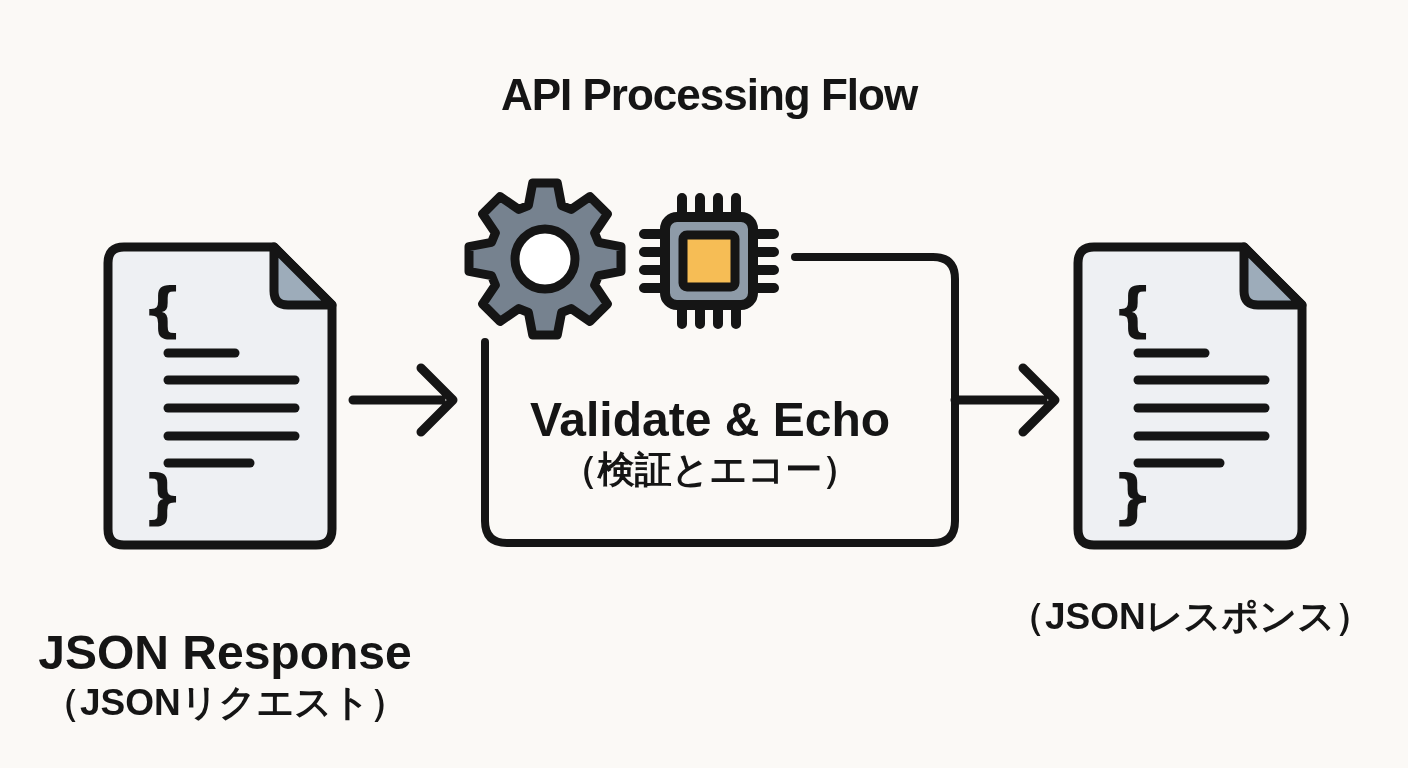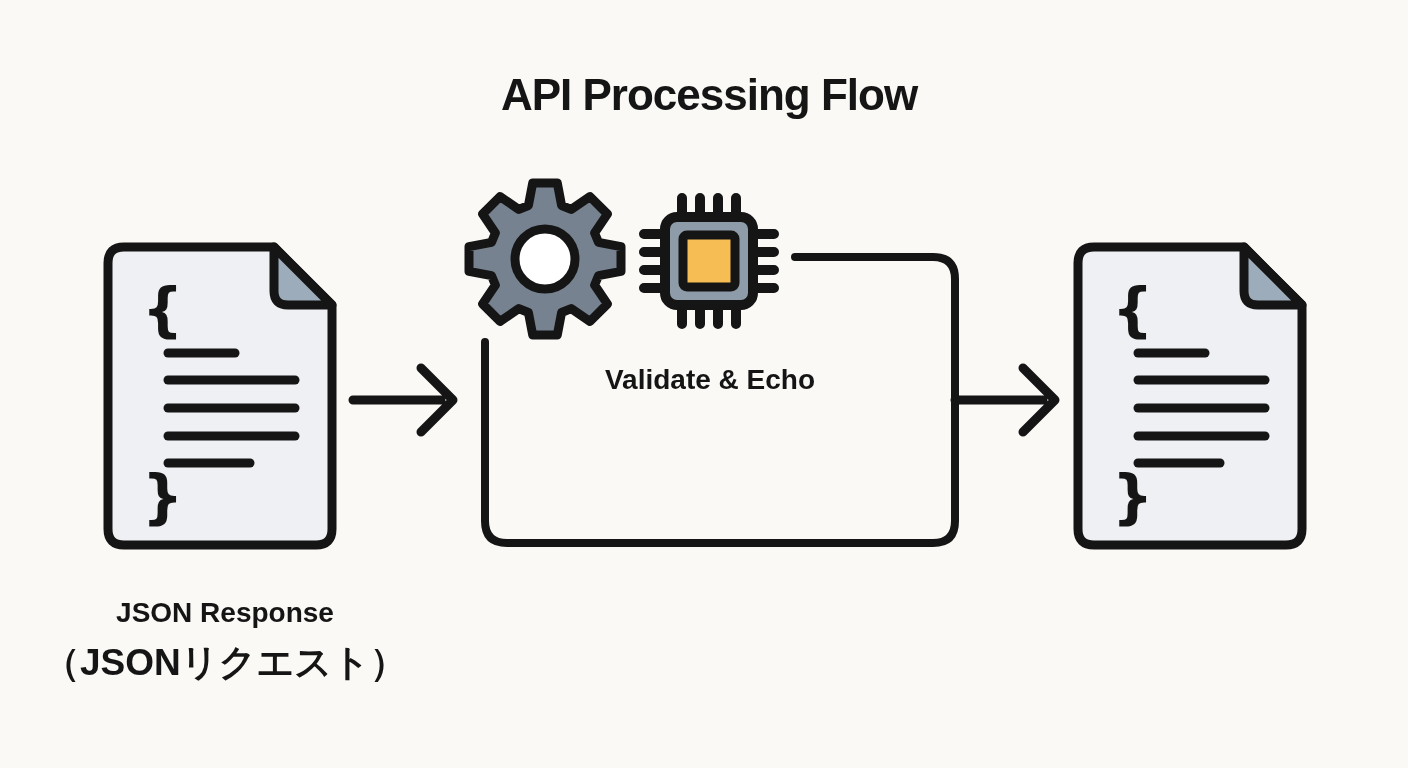--- a/index.html
+++ b/index.html
@@ -10,21 +10,21 @@
   .stage{
     position:relative; width:1408px; height:768px; background:var(--bg);
     overflow:hidden; font-family:"Liberation Sans", sans-serif; color:var(--ink);
   }
   .title{
     position:absolute; top:70px; left:5px; width:1408px; text-align:center;
     font-size:44px; font-weight:700; letter-spacing:-1px; color:var(--ink);
   }
   svg.canvas{position:absolute; left:0; top:0;}
   .node-label{position:absolute; text-align:center; font-weight:700; color:var(--ink);}
-  .node-label .en{font-size:28px; line-height:46px;}
+  .node-label .en{font-size:48px; line-height:46px;margin-top:40px;}
   .node-label .ja{font-size:37px; line-height:53px;}
   #label-request{left:10px;  width:430px; top:590px;}
   #label-process{left:495px; width:430px; top:357px;}
   #label-response{left:975px;width:430px; top:590px;}
 
   
   .doc-page{fill:var(--doc-fill); stroke:var(--ink); stroke-width:9; stroke-linejoin:round;}
   .doc-fold{fill:var(--fold-gray); stroke:var(--ink); stroke-width:9; stroke-linejoin:round;}
   .doc-line{stroke:var(--ink); stroke-width:9; stroke-linecap:round;}
   .doc-brace{font:700 58px "DejaVu Sans", sans-serif; fill:var(--ink);}
@@ -88,18 +88,20 @@
     <use href="#doc-icon" x="970" y="0"></use>
   </svg>
 
   <div class="node-label" id="label-request">
     <div class="en">JSON Response</div>
     <div class="ja">（JSONリクエスト）</div>
   </div>
 
   <div class="node-label" id="label-process">
     <div class="en">Validate &amp; Echo</div>
+    <div class="ja">（検証とエコー）</div>
   </div>
 
   <div class="node-label" id="label-response">
+    <div class="ja">（JSONレスポンス）</div>
   </div>
 
 </div>
 
 </body></html>

